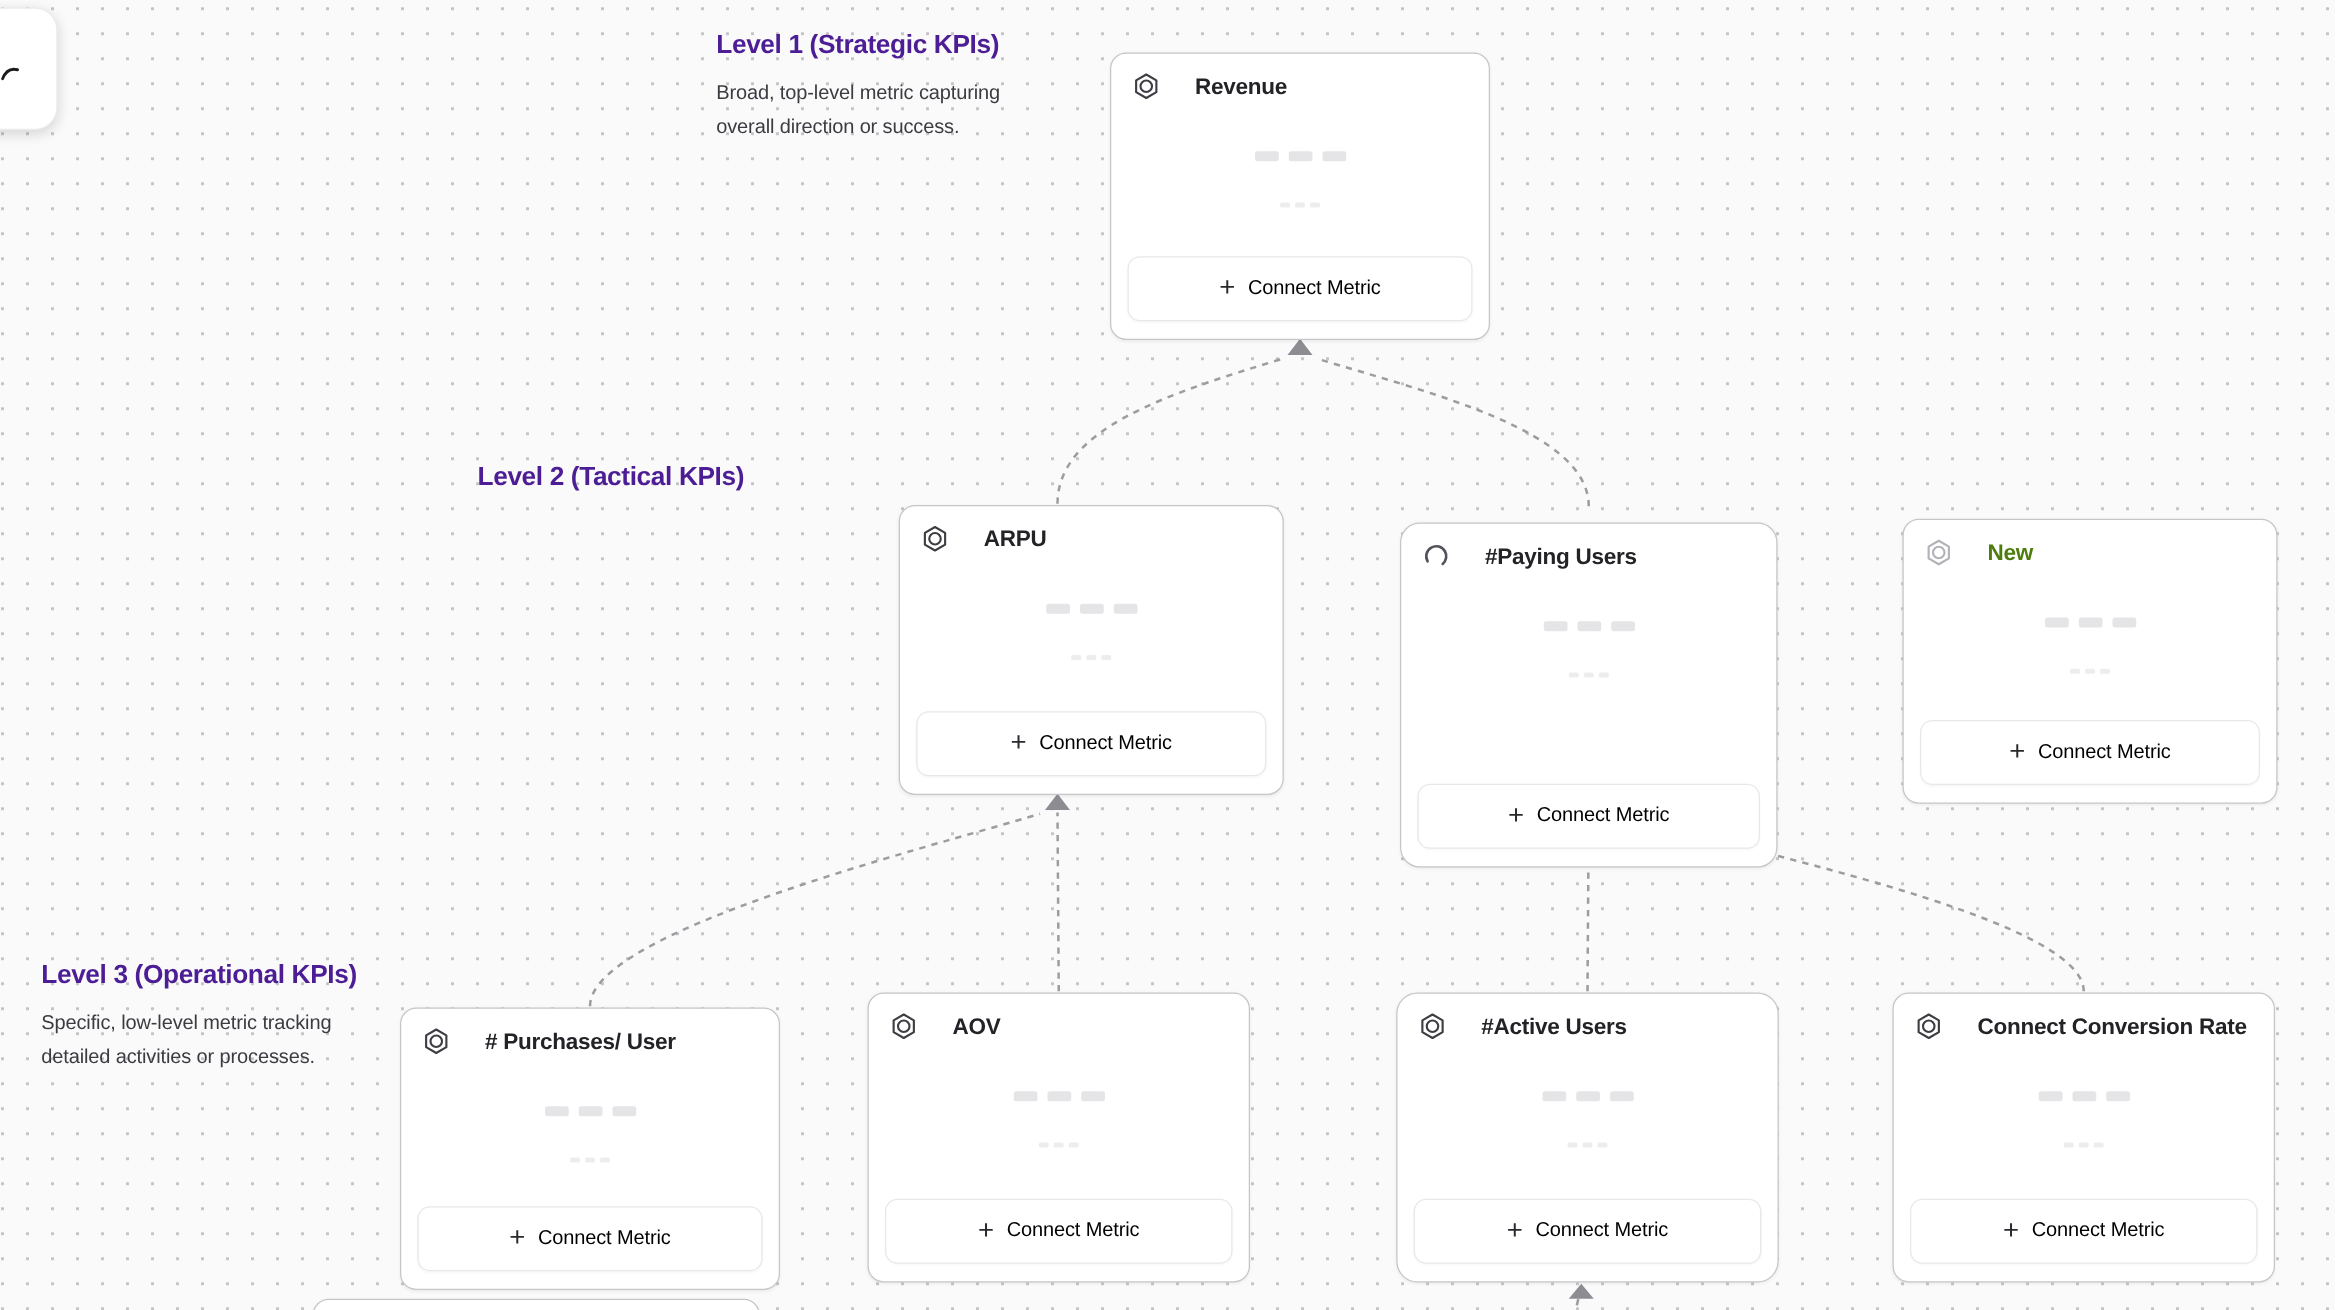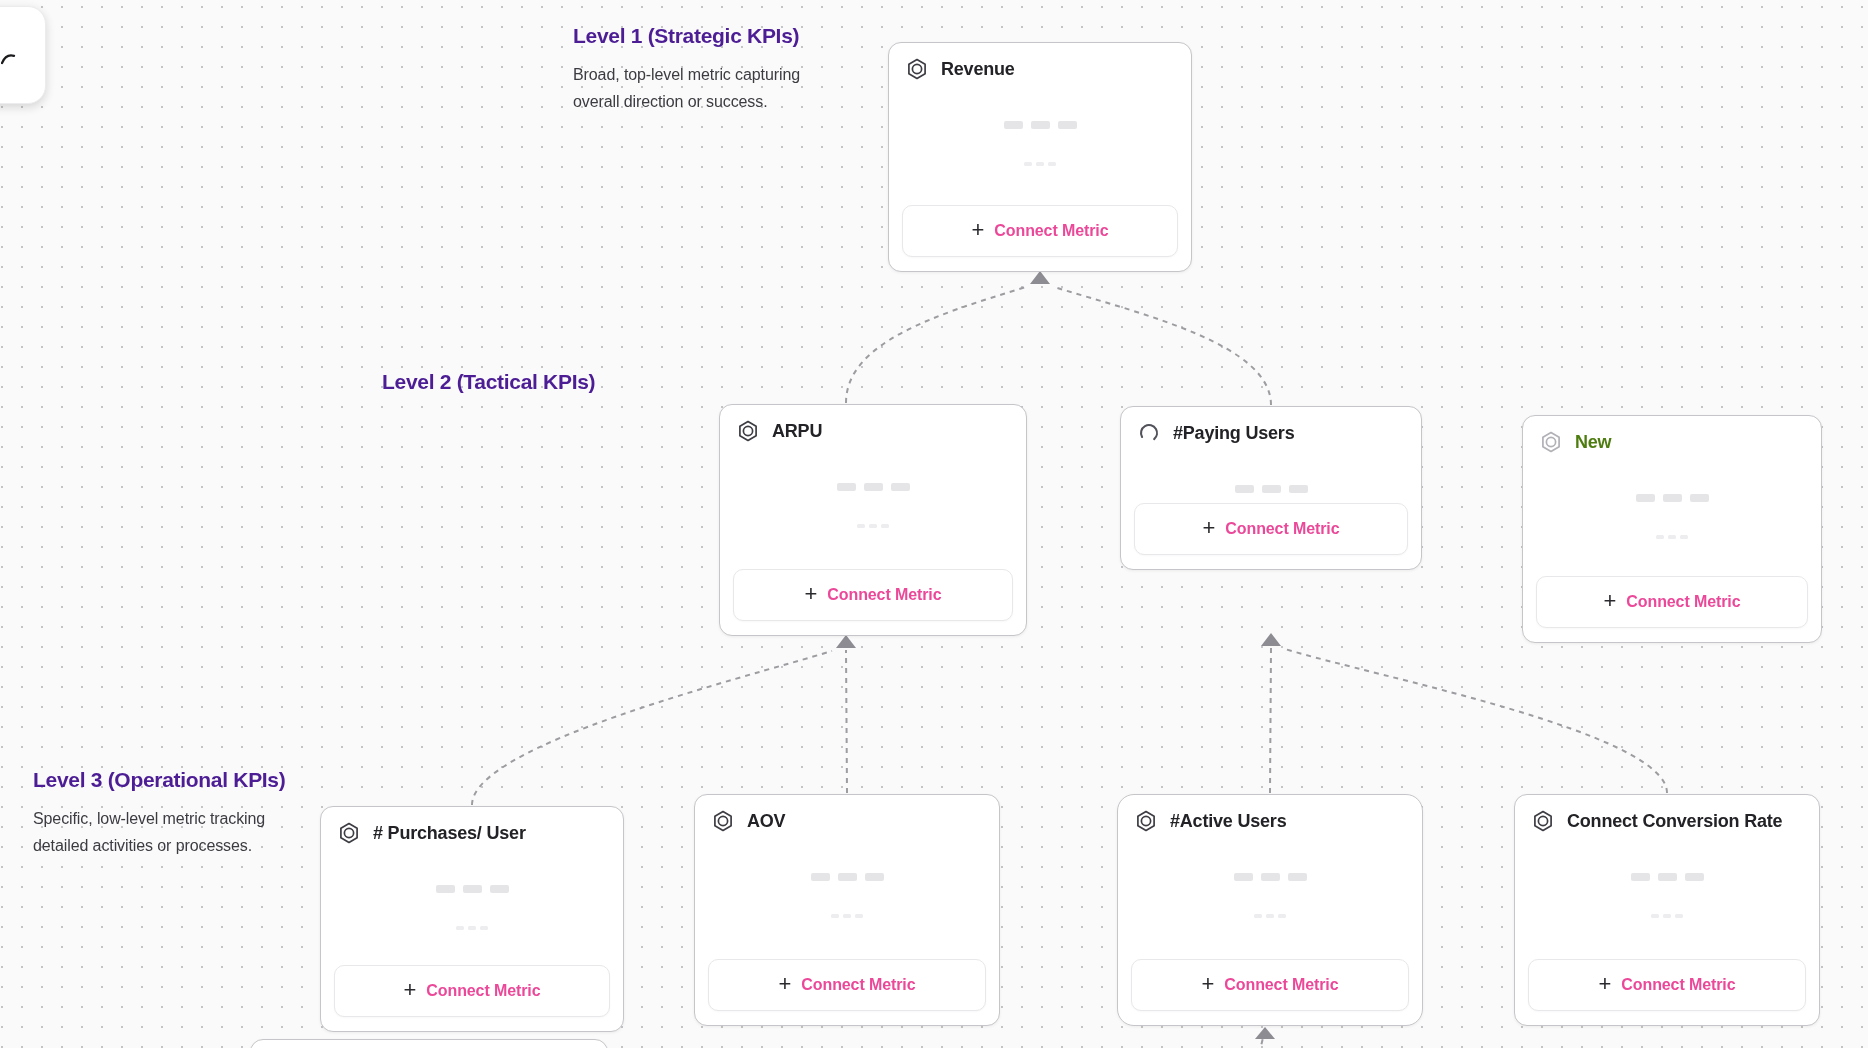--- a/index.html
+++ b/index.html
@@ -25,21 +25,21 @@
   .edge{fill:none;stroke:#9c9ca1;stroke-width:2;stroke-dasharray:5 5;}
   .arrowhead{fill:#8c8c92;stroke:none;}
   
   .kpi-card{
     position:absolute;z-index:3;background:#ffffff;
     border:1px solid #c6c6ca;border-radius:13px;
     box-shadow:0 1px 3px rgba(20,20,25,0.06);
     box-sizing:border-box;
   }
   .card-header{
-    display:flex;align-items:center;gap:13px;padding:15px 17px 0 17px;
+    display:flex;align-items:center;gap:28px;padding:15px 17px 0 17px;
   }
   .card-icon{width:22px;height:22px;flex:0 0 22px;color:#3d3d44;display:block;}
   .card-icon svg{display:block;}
   .card-title{
     font-size:18px;font-weight:700;color:#232327;letter-spacing:-0.2px;white-space:nowrap;
   }
   .kpi-card.muted .card-title{color:#4d7c0f;text-align:right;}
   .kpi-card.muted .card-icon{color:#b1b1b7;}
   .card-skeleton{
     position:absolute;left:0;right:0;top:78px;
@@ -51,21 +51,21 @@
   .skel-row.r2{gap:4px;}
   .skel-row.r2 span{width:8px;height:3.5px;border-radius:1.5px;background:#ededf0;}
   .connect-btn{
     position:absolute;left:13px;right:13px;bottom:14px;height:52px;
     background:#ffffff;border:1px solid #e8e8ea;border-radius:10px;
     box-shadow:0 1px 2px rgba(20,20,25,0.03);
     display:flex;align-items:center;justify-content:center;gap:10px;
     font-family:inherit;cursor:pointer;padding:0;
   }
   .connect-btn .plus{font-size:22px;font-weight:400;color:#2a2a2e;line-height:1;margin-top:-2px;}
-  .connect-btn .connect-label{font-size:16px;font-weight:700;color:#ec4899;letter-spacing:-0.1px;}
+  .connect-btn .connect-label{font-size:16px;font-weight:400;color:#000000;letter-spacing:-0.1px;}
   
   .corner-tool{
     position:absolute;left:-22px;top:6px;width:66px;height:96px;z-index:5;
     background:#ffffff;border-radius:18px;
     box-shadow:0 3px 10px rgba(20,20,25,0.16);
     border:1px solid #ececee;
   }
   .corner-tool svg{position:absolute;left:22px;top:42px;display:block;}
 </style>
 </head>
@@ -145,21 +145,21 @@
           <span></span>
           <span></span>
           <span></span>
         </div>
     </div>
     <button class="connect-btn">
       <span class="plus">+</span>
       <span class="connect-label">Connect Metric</span>
     </button>
   </div>
-    <div class="kpi-card" style="left: 1120px; top: 406px; width: 302px; height: 164px;">
+    <div class="kpi-card" style="left: 1120px; top: 418px; width: 302px; height: 276px; border-radius: 16px;">
     <div class="card-header">
       <span class="card-icon">
           <svg width="22" height="22" viewBox="0 0 22 22">
             <circle cx="11" cy="11" r="8" fill="none" stroke="#52525b" stroke-width="2.1" stroke-dasharray="36 14.3" stroke-linecap="round" transform="rotate(150 11 11)"></circle>
           </svg>
         </span>
       <span class="card-title">#Paying Users</span>
     </div>
     <div class="card-skeleton">
       <div class="skel-row r1">

